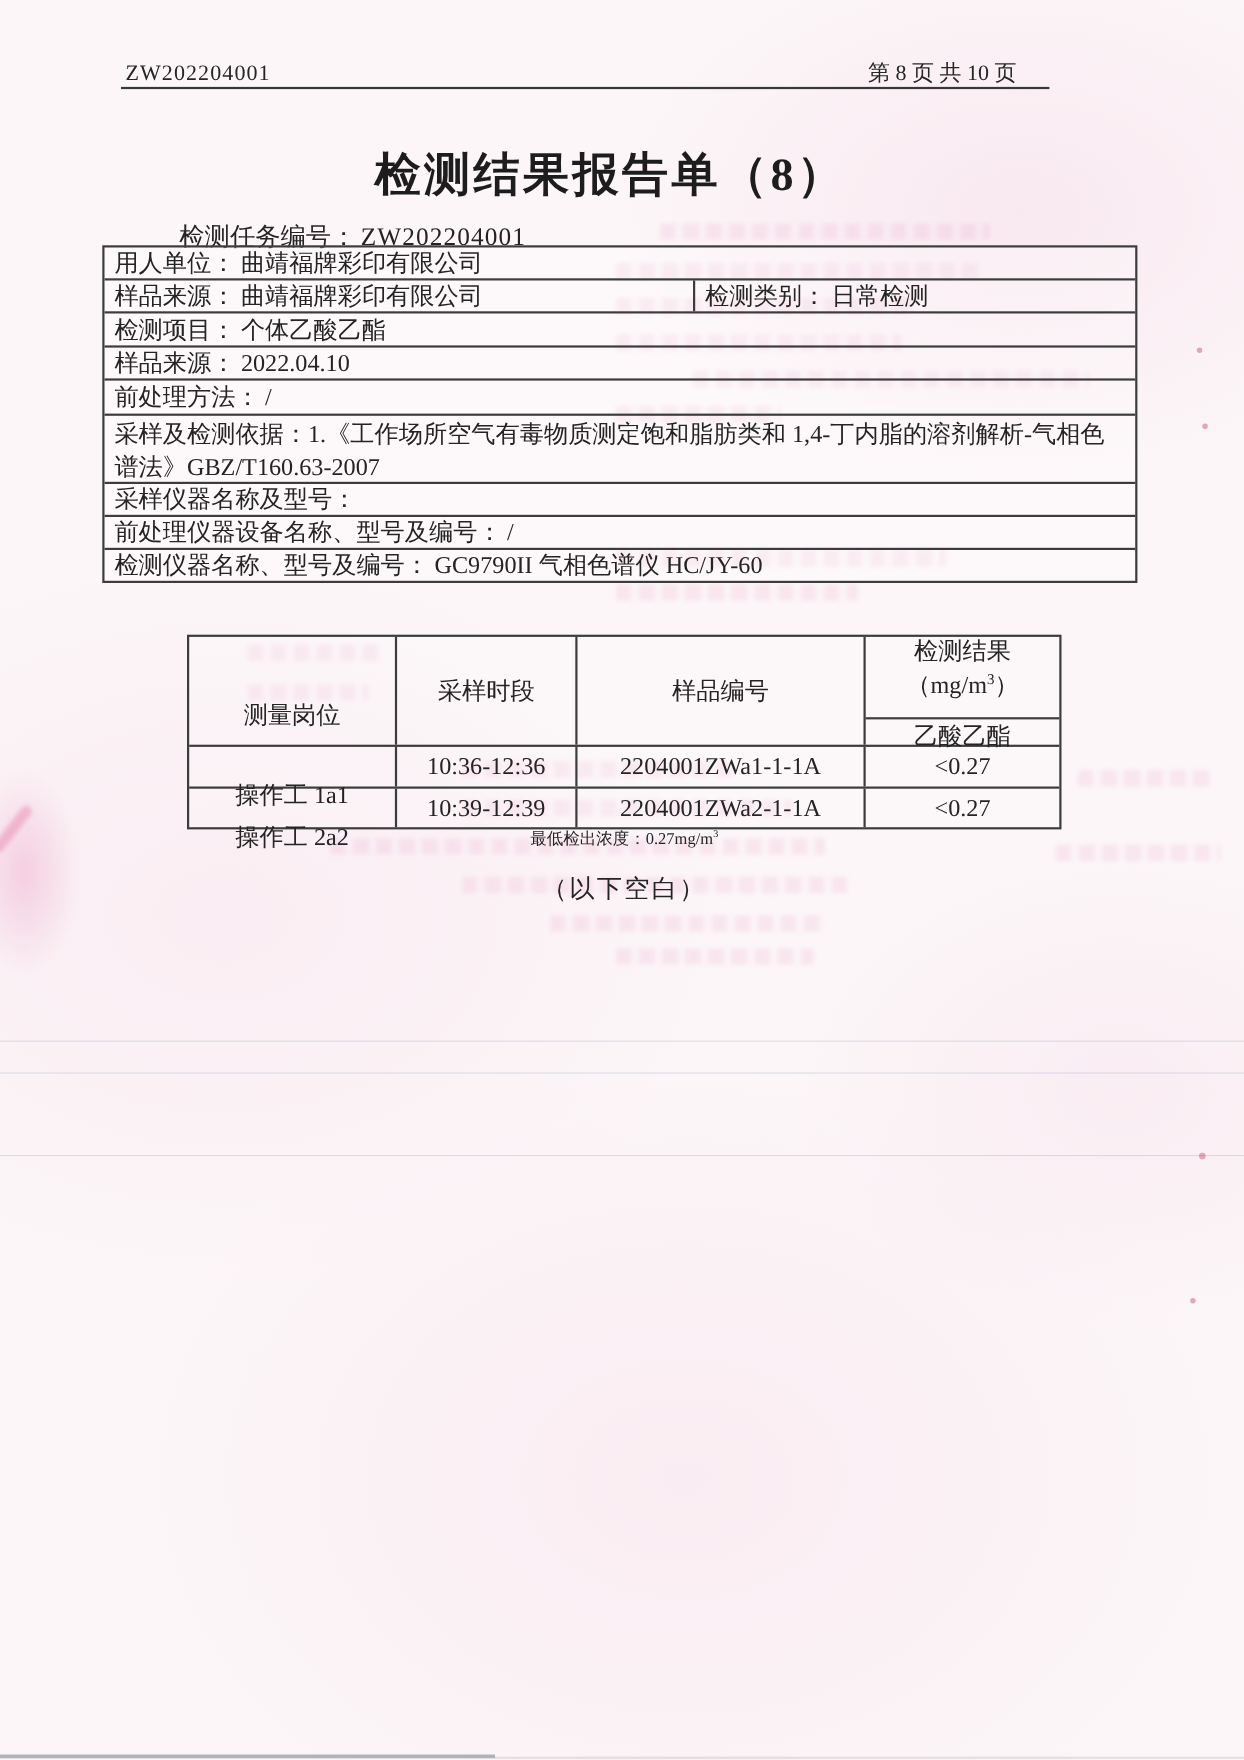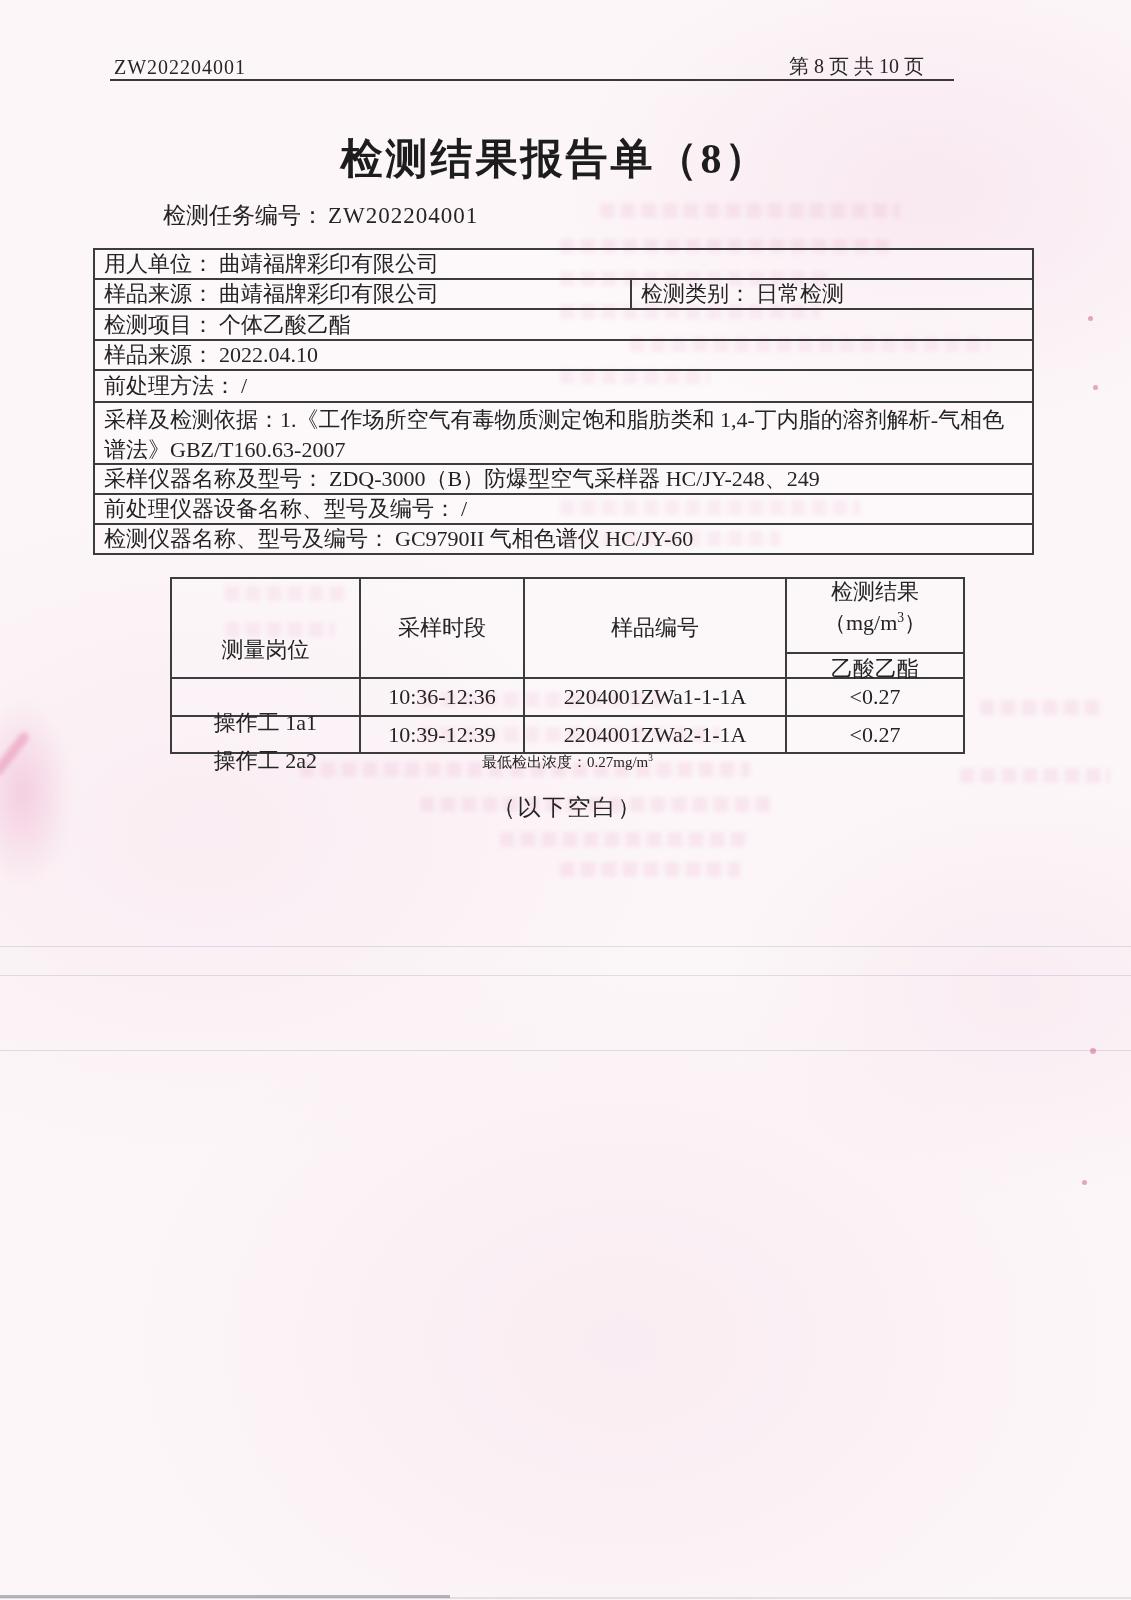--- a/index.html
+++ b/index.html
@@ -22,21 +22,21 @@
   .hdr-right{position:absolute;left:789px;top:53px;font-size:20px;color:#262626;}
   .hdr-rule{position:absolute;left:110px;top:79px;width:844px;height:2px;background:#383838;}
   .title{
     position:absolute;left:100px;top:131px;width:910px;margin:0;
     text-align:center;font-size:42px;font-weight:bold;letter-spacing:3px;color:#1d1d1d;
   }
   .task{position:absolute;left:163px;top:200px;font-size:23px;color:#242424;}
   .task .val{margin-left:4px;letter-spacing:1px;}
 
   .info-table{
-    position:absolute;left:93px;top:248px;width:941px;
+    position:absolute;left:93px;top:223px;width:941px;
     border:2px solid #3c3c3c;box-sizing:border-box;background:rgba(255,255,255,0.25);
   }
   .irow{
     display:flex;align-items:center;box-sizing:border-box;
     border-top:2px solid #3c3c3c;font-size:22px;color:#242424;
     padding-left:9px;
   }
   .irow:first-child{border-top:none;}
   .irow .val{margin-left:5px;}
   .irow.split{padding-left:0;}
@@ -160,21 +160,20 @@
     </div>
     <div class="irow" style="height:32px;">
       <span>前处理方法：</span>
         <span class="val">/</span>
     </div>
     <div class="irow multiline" style="height:62px;">
       <span>采样及检测依据：</span><span>1.《工作场所空气有毒物质测定饱和脂肪类和 1,4-丁内脂的溶剂解析-气相色谱法》GBZ/T160.63-2007</span>
     </div>
     <div class="irow" style="height:30px;">
       <span>采样仪器名称及型号：</span>
-        <span class="val">ZDQ-3000（B）防爆型空气采样器 HC/JY-248、249</span>
     </div>
     <div class="irow" style="height:30px;">
       <span>前处理仪器设备名称、型号及编号：</span>
         <span class="val">/</span>
     </div>
     <div class="irow" style="height:30px;">
       <span>检测仪器名称、型号及编号：</span>
         <span class="val">GC9790II 气相色谱仪 HC/JY-60</span>
     </div>
   </div>

